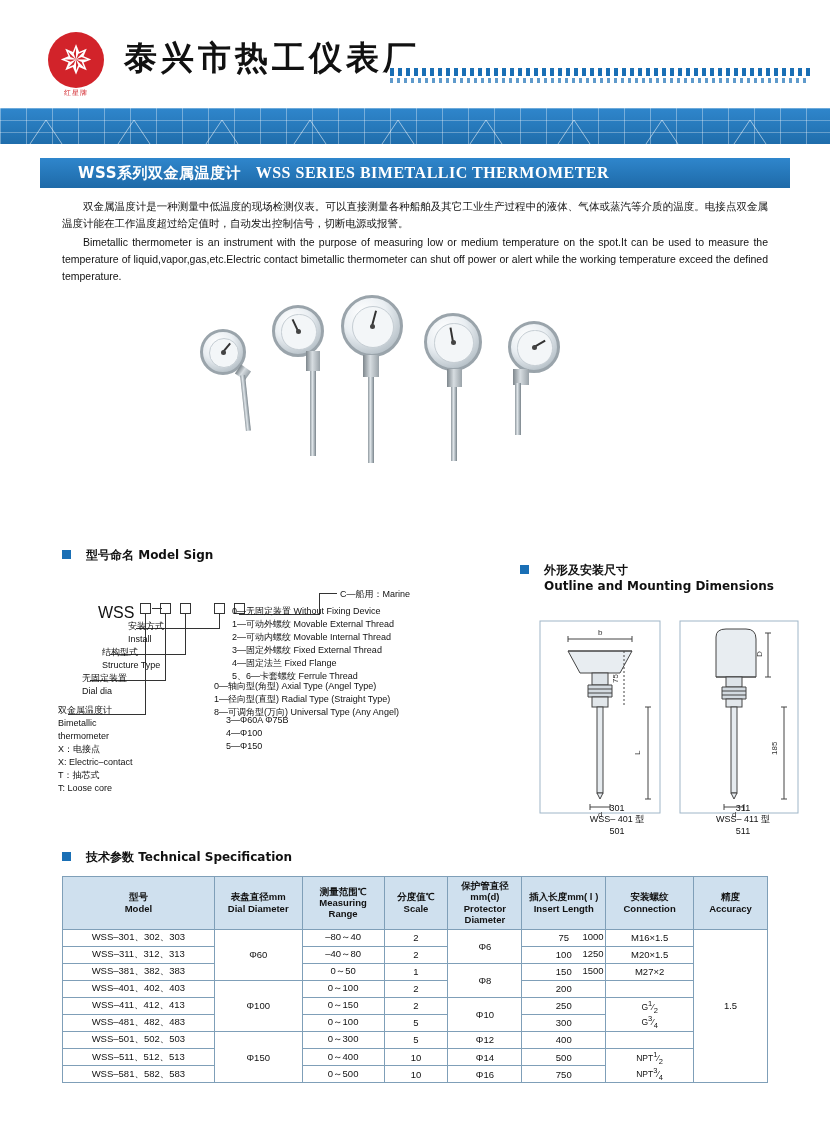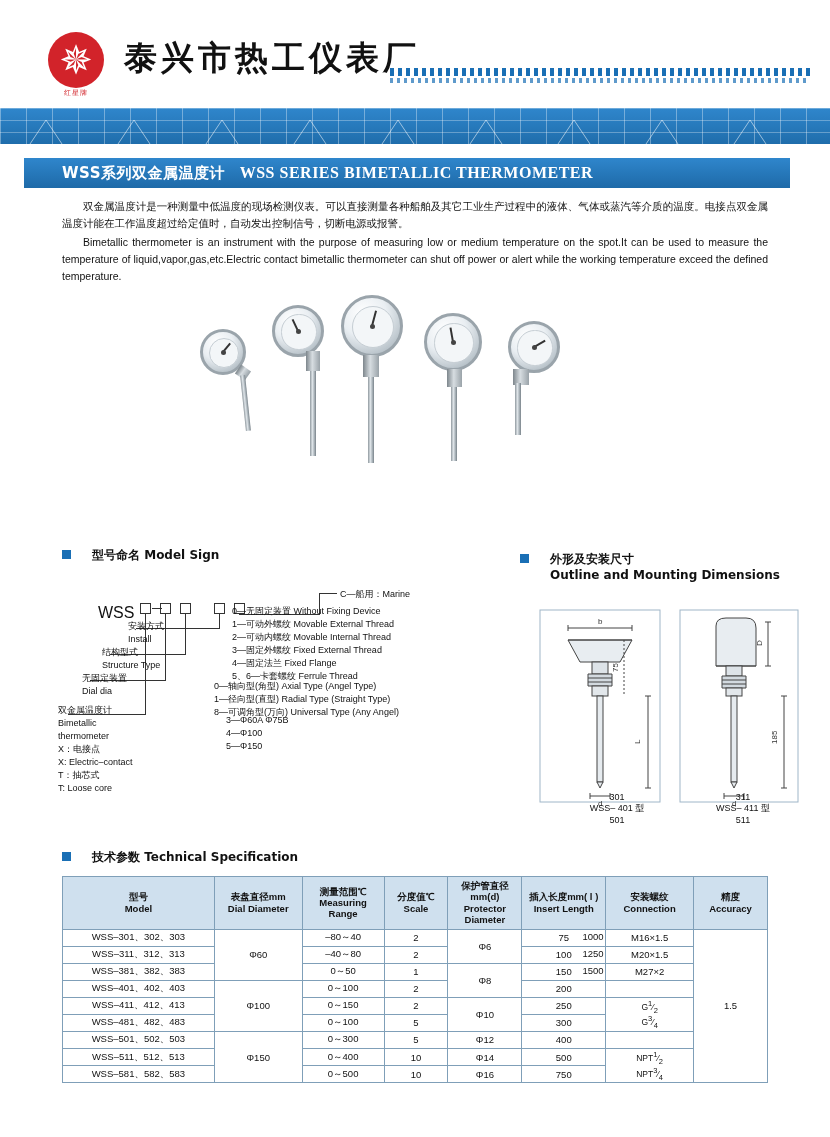--- a/index.html
+++ b/index.html
@@ -66,21 +66,21 @@
       repeating-linear-gradient(to bottom, rgba(255,255,255,.30) 0 1px, transparent 1px 12px),
       linear-gradient(to bottom, #2f86cc, #1f6dab);
   }
   .band-shapes {
     position: absolute; inset: 0;
   }
 
   
   .title-bar {
     position: relative;
-    margin: 14px 40px 0 24px;
+    margin: 14px 40px 0 40px;
     height: 30px;
     background: linear-gradient(to bottom,#2f86cc,#1e6aa8);
     display: flex; align-items: center;
   }
   .title-bar .ttl {
     color: #fff;
     font-size: 15px;
     font-weight: bold;
     padding-left: 38px;
     letter-spacing: .5px;
@@ -142,41 +142,41 @@
   .neck {
     position:absolute;
     background: linear-gradient(to right,#7d868c,#d7dde1 45%,#9aa3a9);
   }
 
   
   .sec-head {
     font-size: 12px;
     font-weight: bold;
     color: #111;
-    display:flex; align-items:flex-start; gap:21px;
+    display:flex; align-items:flex-start; gap:15px;
     font-family: "DejaVu Sans", sans-serif;
   }
   .sec-head .sq {
     width: 9px; height: 9px; background:#1a6fb5; margin-top:3px; flex:0 0 auto;
   }
 
   
   .mid-row { position: relative; margin-top: 6px; height: 300px; }
   .model-sign { position:absolute; left: 62px; top: 0; width: 440px; }
   .ms-body { position: relative; margin-top: 12px; height: 260px; font-size: 9.2px; }
   .ms-label-wss { position:absolute; left: 36px; top: 28px; font-size: 16px; font-family:"Liberation Sans",sans-serif;}
   .ms-box {
     position:absolute; width: 11px; height: 11px; border: 1px solid #333;
   }
   .ms-dash { position:absolute; border-top: 1px solid #333; }
   .ms-vline { position:absolute; border-left: 1px solid #333; }
   .ms-text { position:absolute; white-space: nowrap; font-size: 9px; line-height:1.45; }
 
   
-  .outline { position:absolute; left: 520px; top: 4px; width: 290px; }
+  .outline { position:absolute; left: 520px; top: 15px; width: 290px; }
   .outline-draw { position:relative; margin-top: 10px; height: 240px; }
   .od-cap { position:absolute; font-size:9px; text-align:center; white-space:nowrap;}
 
   
   .spec-wrap { margin: 2px 62px 0 62px; }
   table.spec {
     width: 706px; border-collapse: collapse; margin-top: 10px;
     font-size: 9.5px;
   }
   table.spec th, table.spec td {

